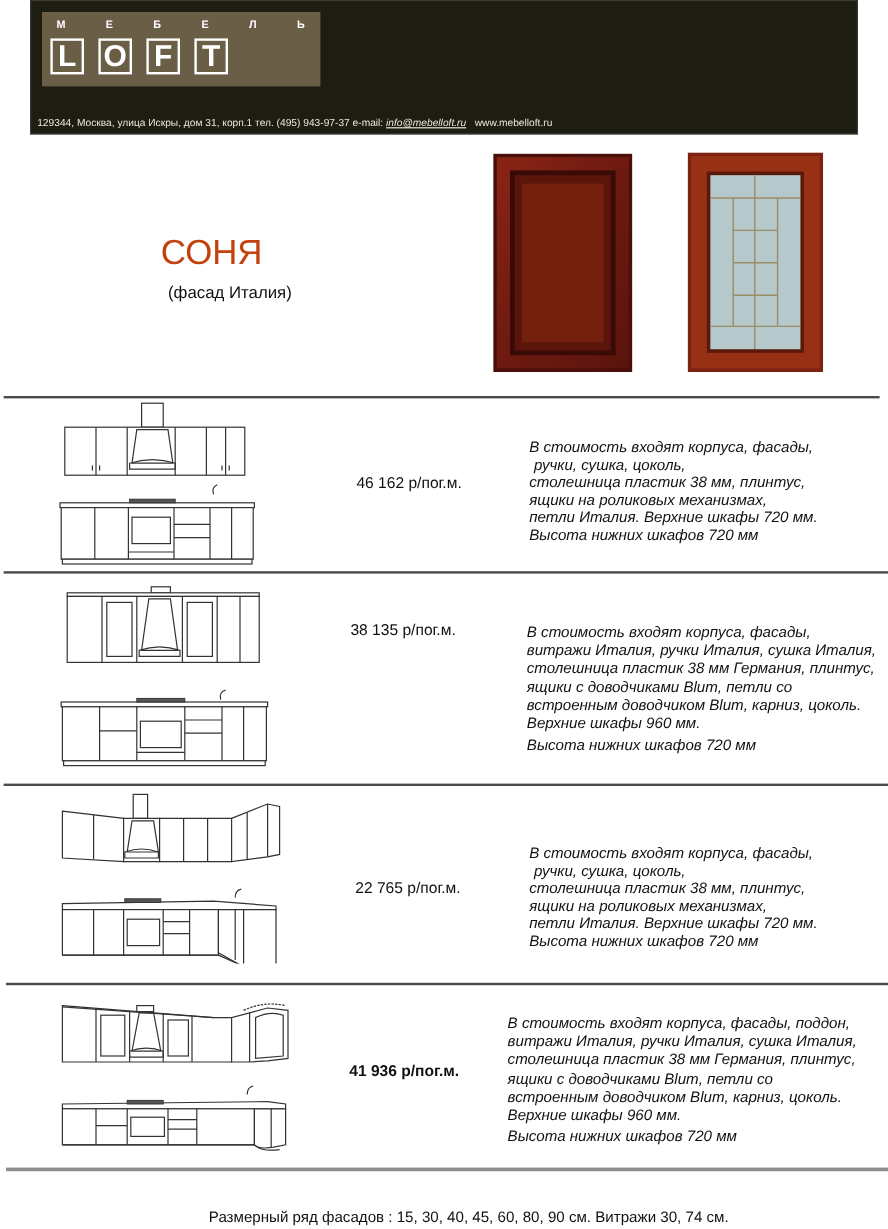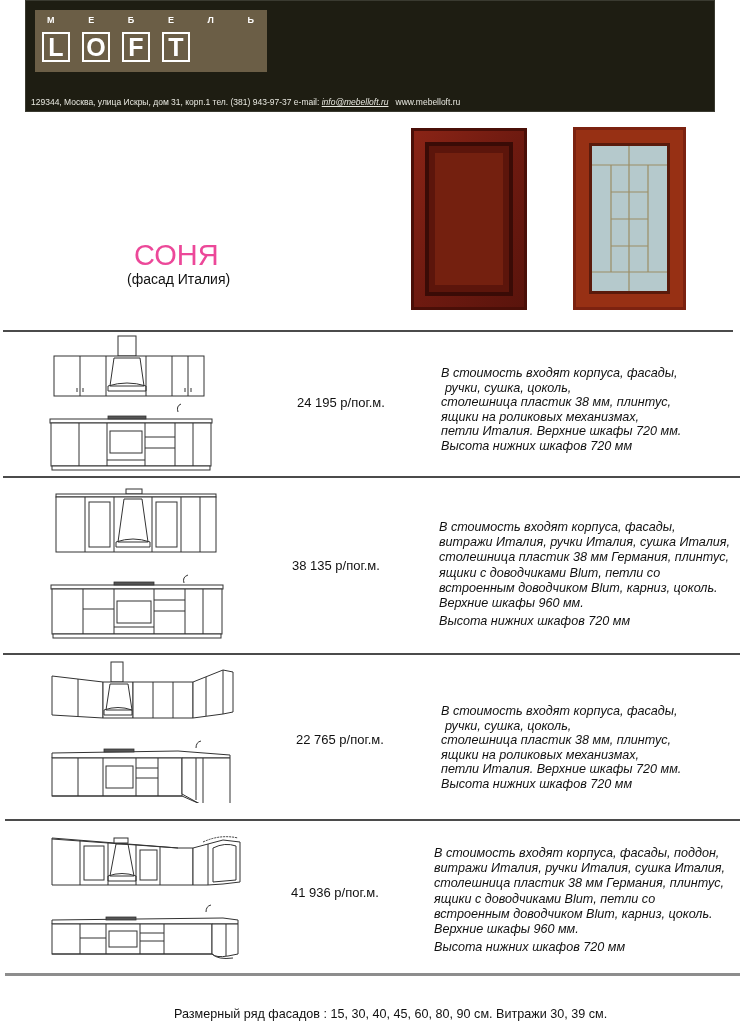--- a/index.html
+++ b/index.html
@@ -8,22 +8,22 @@
   .header { position: absolute; left: 25px; top: 0; width: 690px; height: 112px;
             background: #1e1d12; border: 1px solid #3a3a30; box-sizing: border-box; }
   .logo { position: absolute; left: 9px; top: 9px; width: 232px; height: 62px; background: #6b5e46; }
   .logo-sub { position: absolute; left: 0; top: 5px; width: 232px; display: flex; justify-content: space-between;
               padding: 0 13px 0 12px; box-sizing: border-box; color: #fff; font-size: 9px; font-weight: bold; letter-spacing: 0; }
   .logo-letters { position: absolute; left: 7px; top: 22px; display: flex; gap: 12px; }
   .logo-box { width: 28px; height: 30px; border: 2px solid #fff; box-sizing: border-box; color: #fff;
               font-weight: bold; font-size: 25px; line-height: 27px; text-align: center; }
   .contact { position: absolute; left: 5px; top: 96px; color: #e8e8e0; font-size: 8.5px; white-space: nowrap; }
   .contact .email { text-decoration: underline; font-style: italic; }
-  .title { position: absolute; left: 134px; top: 195px; font-size: 29px; color: #ec4899; margin-top: 44px; }
-  .subtitle { position: absolute; left: 127px; top: 235px; font-size: 14px; margin-top: 36px; }
+  .title { position: absolute; left: 134px; top: 195px; font-size: 29px; color: #c2410c; }
+  .subtitle { position: absolute; left: 140px; top: 235px; font-size: 14px; }
   .door { position: absolute; }
   .hr { position: absolute; height: 2px; background: #4b4b4b; }
   .hr.light { background: #8d8d8d; height: 3px; }
   .row-drawing { position: absolute; }
   .price { position: absolute; font-size: 13px; white-space: nowrap; }
   .desc { position: absolute; font-size: 12.6px; line-height: 14.6px; white-space: nowrap; font-style: italic; }
   .desc div { display: block; }
   .footer-note { position: absolute; left: 174px; top: 1007px; font-size: 12.6px; white-space: nowrap; }
   svg .ln { fill: none; stroke: #333; stroke-width: 1; }
   svg .lnf { fill: #fff; stroke: #333; stroke-width: 1; }
@@ -43,21 +43,21 @@
       <span>Ь</span>
     </div>
     <div class="logo-letters">
       <div class="logo-box">L</div>
       <div class="logo-box">O</div>
       <div class="logo-box">F</div>
       <div class="logo-box">T</div>
     </div>
   </div>
   <div class="contact">
-    <span>129344, Москва, улица Искры, дом 31, корп.1 тел. (381) 943-97-37 e-mail: </span><span class="email">info@mebelloft.ru</span>&nbsp;&nbsp;&nbsp;<span>www.mebelloft.ru</span>
+    <span>129344, Москва, улица Искры, дом 31, корп.1 тел. (495) 943-97-37 e-mail: </span><span class="email">info@mebelloft.ru</span>&nbsp;&nbsp;&nbsp;<span>www.mebelloft.ru</span>
   </div>
 </div>
 
 <div class="title">СОНЯ</div>
 <div class="subtitle">(фасад Италия)</div>
 
 <svg class="door" style="left:411px; top:128px;" width="116" height="182" viewBox="0 0 116 182">
   <defs>
     <linearGradient id="wood1" x1="0" y1="0" x2="1" y2="1">
       <stop offset="0" stop-color="#8a2416"></stop>
@@ -118,21 +118,21 @@
   <line class="ln" x1="59" y1="89" x2="59" y2="132"></line>
   <line class="ln" x1="97" y1="89" x2="97" y2="132"></line>
   <line class="ln" x1="127" y1="89" x2="127" y2="132"></line>
   <line class="ln" x1="145" y1="89" x2="145" y2="132"></line>
   <rect class="ln" x="62" y="97" width="32" height="22"></rect>
   <line class="ln" x1="97" y1="103" x2="127" y2="103"></line>
   <line class="ln" x1="97" y1="114" x2="127" y2="114"></line>
   <line class="ln" x1="59" y1="126" x2="97" y2="126"></line>
   <rect class="lnf" x="4" y="132" width="158" height="4"></rect>
 </svg>
-<div class="price" style="left:297px; top:395px;">24 195 р/пог.м.</div>
+<div class="price" style="left:297px; top:395px;">46 162 р/пог.м.</div>
 <div class="desc" style="left:441px; top:366px;">
   <div>В стоимость входят корпуса, фасады,</div>
   <div style="padding-left:4px;"> ручки, сушка, цоколь,</div>
   <div>столешница пластик 38 мм, плинтус,</div>
   <div>ящики на роликовых механизмах,</div>
   <div>петли Италия. Верхние шкафы 720 мм.</div>
   <div> Высота нижних шкафов 720 мм</div>
 </div>
 
 <svg class="row-drawing" style="left:48px; top:487px;" width="180" height="155" viewBox="0 0 180 155">
@@ -157,21 +157,21 @@
   <line class="ln" x1="106" y1="102" x2="106" y2="147"></line>
   <line class="ln" x1="137" y1="102" x2="137" y2="147"></line>
   <line class="ln" x1="155" y1="102" x2="155" y2="147"></line>
   <line class="ln" x1="35" y1="122" x2="66" y2="122"></line>
   <rect class="ln" x="69" y="114" width="34" height="22"></rect>
   <line class="ln" x1="106" y1="113" x2="137" y2="113"></line>
   <line class="ln" x1="106" y1="124" x2="137" y2="124"></line>
   <line class="ln" x1="66" y1="140" x2="106" y2="140"></line>
   <rect class="lnf" x="5" y="147" width="168" height="4"></rect>
 </svg>
-<div class="price" style="left:292px; top:558px;">38 135 р/пог.м.</div>
+<div class="price" style="left:292px; top:517px;">38 135 р/пог.м.</div>
 <div class="desc" style="left:439px; top:520px; line-height:15.2px;">
   <div>В стоимость входят корпуса, фасады,</div>
   <div>витражи Италия, ручки Италия, сушка Италия,</div>
   <div>столешница пластик 38 мм Германия, плинтус,</div>
   <div> ящики с доводчиками Blum, петли со</div>
   <div> встроенным доводчиком Blum, карниз, цоколь.</div>
   <div> Верхние шкафы 960 мм.</div>
   <div style="margin-top:3px;"> Высота нижних шкафов 720 мм</div>
 </div>
 
@@ -239,24 +239,24 @@
   <line class="ln" x1="92" y1="94" x2="92" y2="124"></line>
   <line class="ln" x1="116" y1="94" x2="116" y2="124"></line>
   <line class="ln" x1="32" y1="108" x2="58" y2="108"></line>
   <rect class="ln" x="61" y="101" width="28" height="16"></rect>
   <line class="ln" x1="92" y1="103" x2="116" y2="103"></line>
   <line class="ln" x1="92" y1="111" x2="116" y2="111"></line>
   <path class="lnf" d="M164 94 L190 94 L190 124 L180 126 Q168 128 164 124 Z"></path>
   <line class="ln" x1="178" y1="94" x2="178" y2="126"></line>
   <path class="ln" d="M4 124 L164 124 Q170 130 185 128"></path>
 </svg>
-<div class="price" style="left:291px; top:885px;">41 936 р/пог.м.</div>
-<div class="desc" style="left:434px; top:846px; line-height:15.2px;">
+<div class="price" style="left:291px; top:885px;font-weight:bold;">41 936 р/пог.м.</div>
+<div class="desc" style="left:423px; top:846px; line-height:15.2px;">
   <div>В стоимость входят корпуса, фасады, поддон,</div>
   <div>витражи Италия, ручки Италия, сушка Италия,</div>
   <div>столешница пластик 38 мм Германия, плинтус,</div>
   <div> ящики с доводчиками Blum, петли со</div>
   <div> встроенным доводчиком Blum, карниз, цоколь.</div>
   <div> Верхние шкафы 960 мм.</div>
   <div style="margin-top:3px;"> Высота нижних шкафов 720 мм</div>
 </div>
 
-<div class="footer-note">Размерный ряд фасадов : 15, 30, 40, 45, 60, 80, 90 см. Витражи 30, 39 см.</div>
+<div class="footer-note">Размерный ряд фасадов : 15, 30, 40, 45, 60, 80, 90 см. Витражи 30, 74 см.</div>
 
 </body></html>

